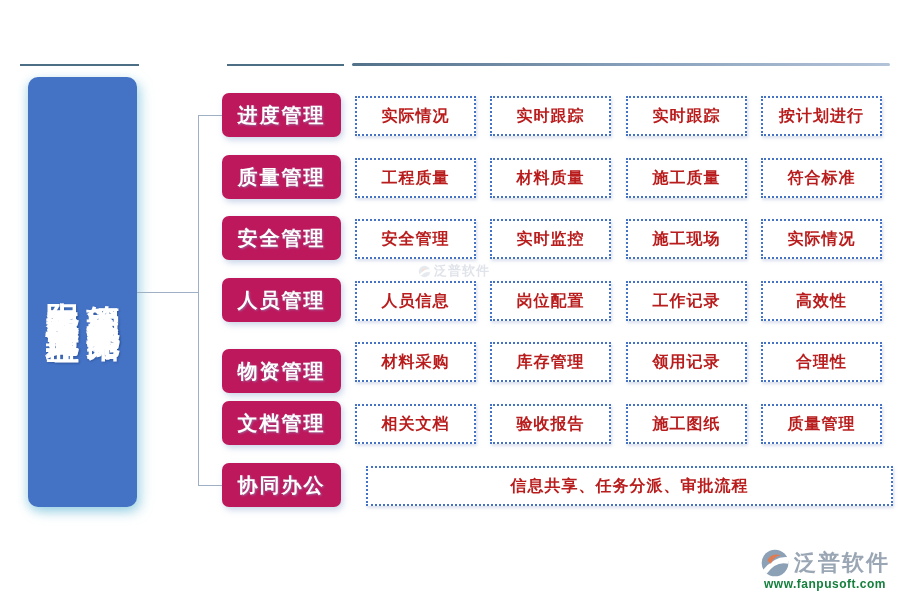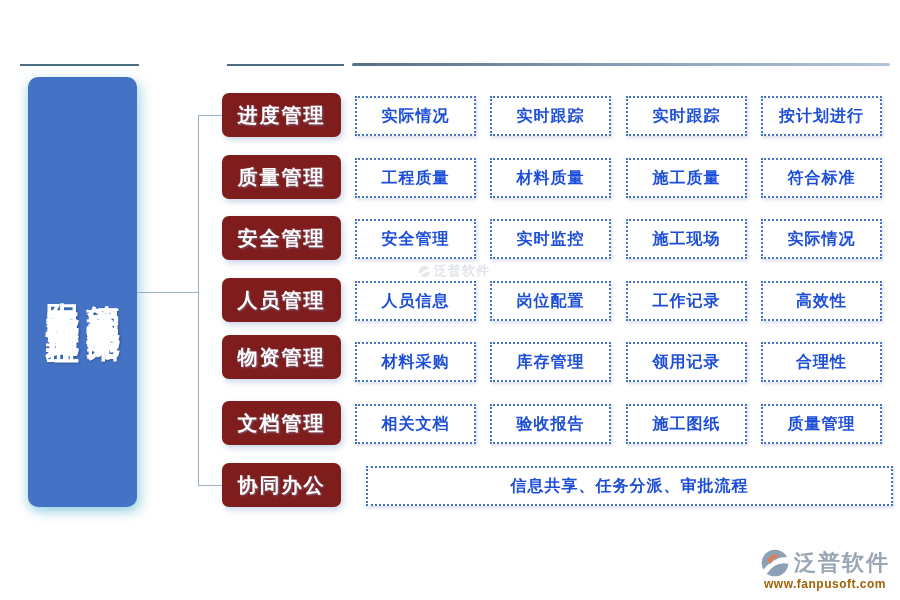--- a/index.html
+++ b/index.html
@@ -31,35 +31,35 @@
   
   .conn{position:absolute;background:#9fb0c4;}
   #conn-main {left:137px;top:292px;width:61px;height:1px;}
   #conn-spine{left:198px;top:115px;width:1px;height:370px;}
   #conn-top  {left:198px;top:115px;width:24px;height:1px;}
   #conn-bot  {left:198px;top:485px;width:24px;height:1px;}
 
   
   .cat{
     position:absolute;left:222px;width:119px;height:44px;
-    background:#7f1d1d;border-radius:7px;
+    background:#be185d;border-radius:7px;
     color:#ffffff;font-weight:bold;font-size:20px;letter-spacing:2px;
     display:flex;align-items:center;justify-content:center;
     box-shadow:2px 3px 6px rgba(160,180,215,.55);
     text-shadow:1px 1px 2px rgba(130,150,190,.6);
   }
   .cat.row1{top:93px}.cat.row2{top:155px}.cat.row3{top:216px}.cat.row4{top:278px}
-  .cat.row5{top:335px}.cat.row6{top:401px}.cat.row7{top:463px}
+  .cat.row5{top:349px}.cat.row6{top:401px}.cat.row7{top:463px}
 
   
   .box{
     position:absolute;width:117px;height:36px;background:#ffffff;
     border:2px dotted #4472c4;
     display:flex;align-items:center;justify-content:center;
-    font-weight:bold;font-size:16px;color:#1d4ed8;letter-spacing:1px;
+    font-weight:bold;font-size:16px;color:#b91c1c;letter-spacing:1px;
     box-shadow:1px 2px 3px rgba(170,185,215,.45);
   }
   .box.row1{top:96px}.box.row2{top:158px}.box.row3{top:219px}.box.row4{top:281px}
   .box.row5{top:342px}.box.row6{top:404px}.box.row7{top:466px}
   .c1{left:355px}.c2{left:490px}.c3{left:626px}.c4{left:761px}
   .box.wide{left:366px;width:523px;}
 
   
   .watermark{
     position:absolute;left:418px;top:262px;
@@ -67,21 +67,21 @@
   }
   .watermark .wm-text{font-size:13px;font-weight:bold;color:#c7cdd8;letter-spacing:1px;}
 
   
   .logo{
     position:absolute;right:10px;top:548px;
     display:flex;flex-direction:column;align-items:center;
   }
   .logo-row{display:flex;align-items:center;gap:4px;}
   .logo-text{font-size:22px;font-weight:bold;color:#9aa6b4;letter-spacing:2px;}
-  .logo-url{font-size:12px;font-weight:bold;color:#a16207;letter-spacing:.5px;margin-top:-1px;}
+  .logo-url{font-size:12px;font-weight:bold;color:#15803d;letter-spacing:.5px;margin-top:-1px;}
 </style>
 </head>
 <body>
 
 <div class="topline" id="line1"></div>
 <div class="topline" id="line2"></div>
 <div class="topline" id="line3"></div>
 
 <div class="title-box">
   <span class="vcol">太阳能工程行业施工监理</span>

